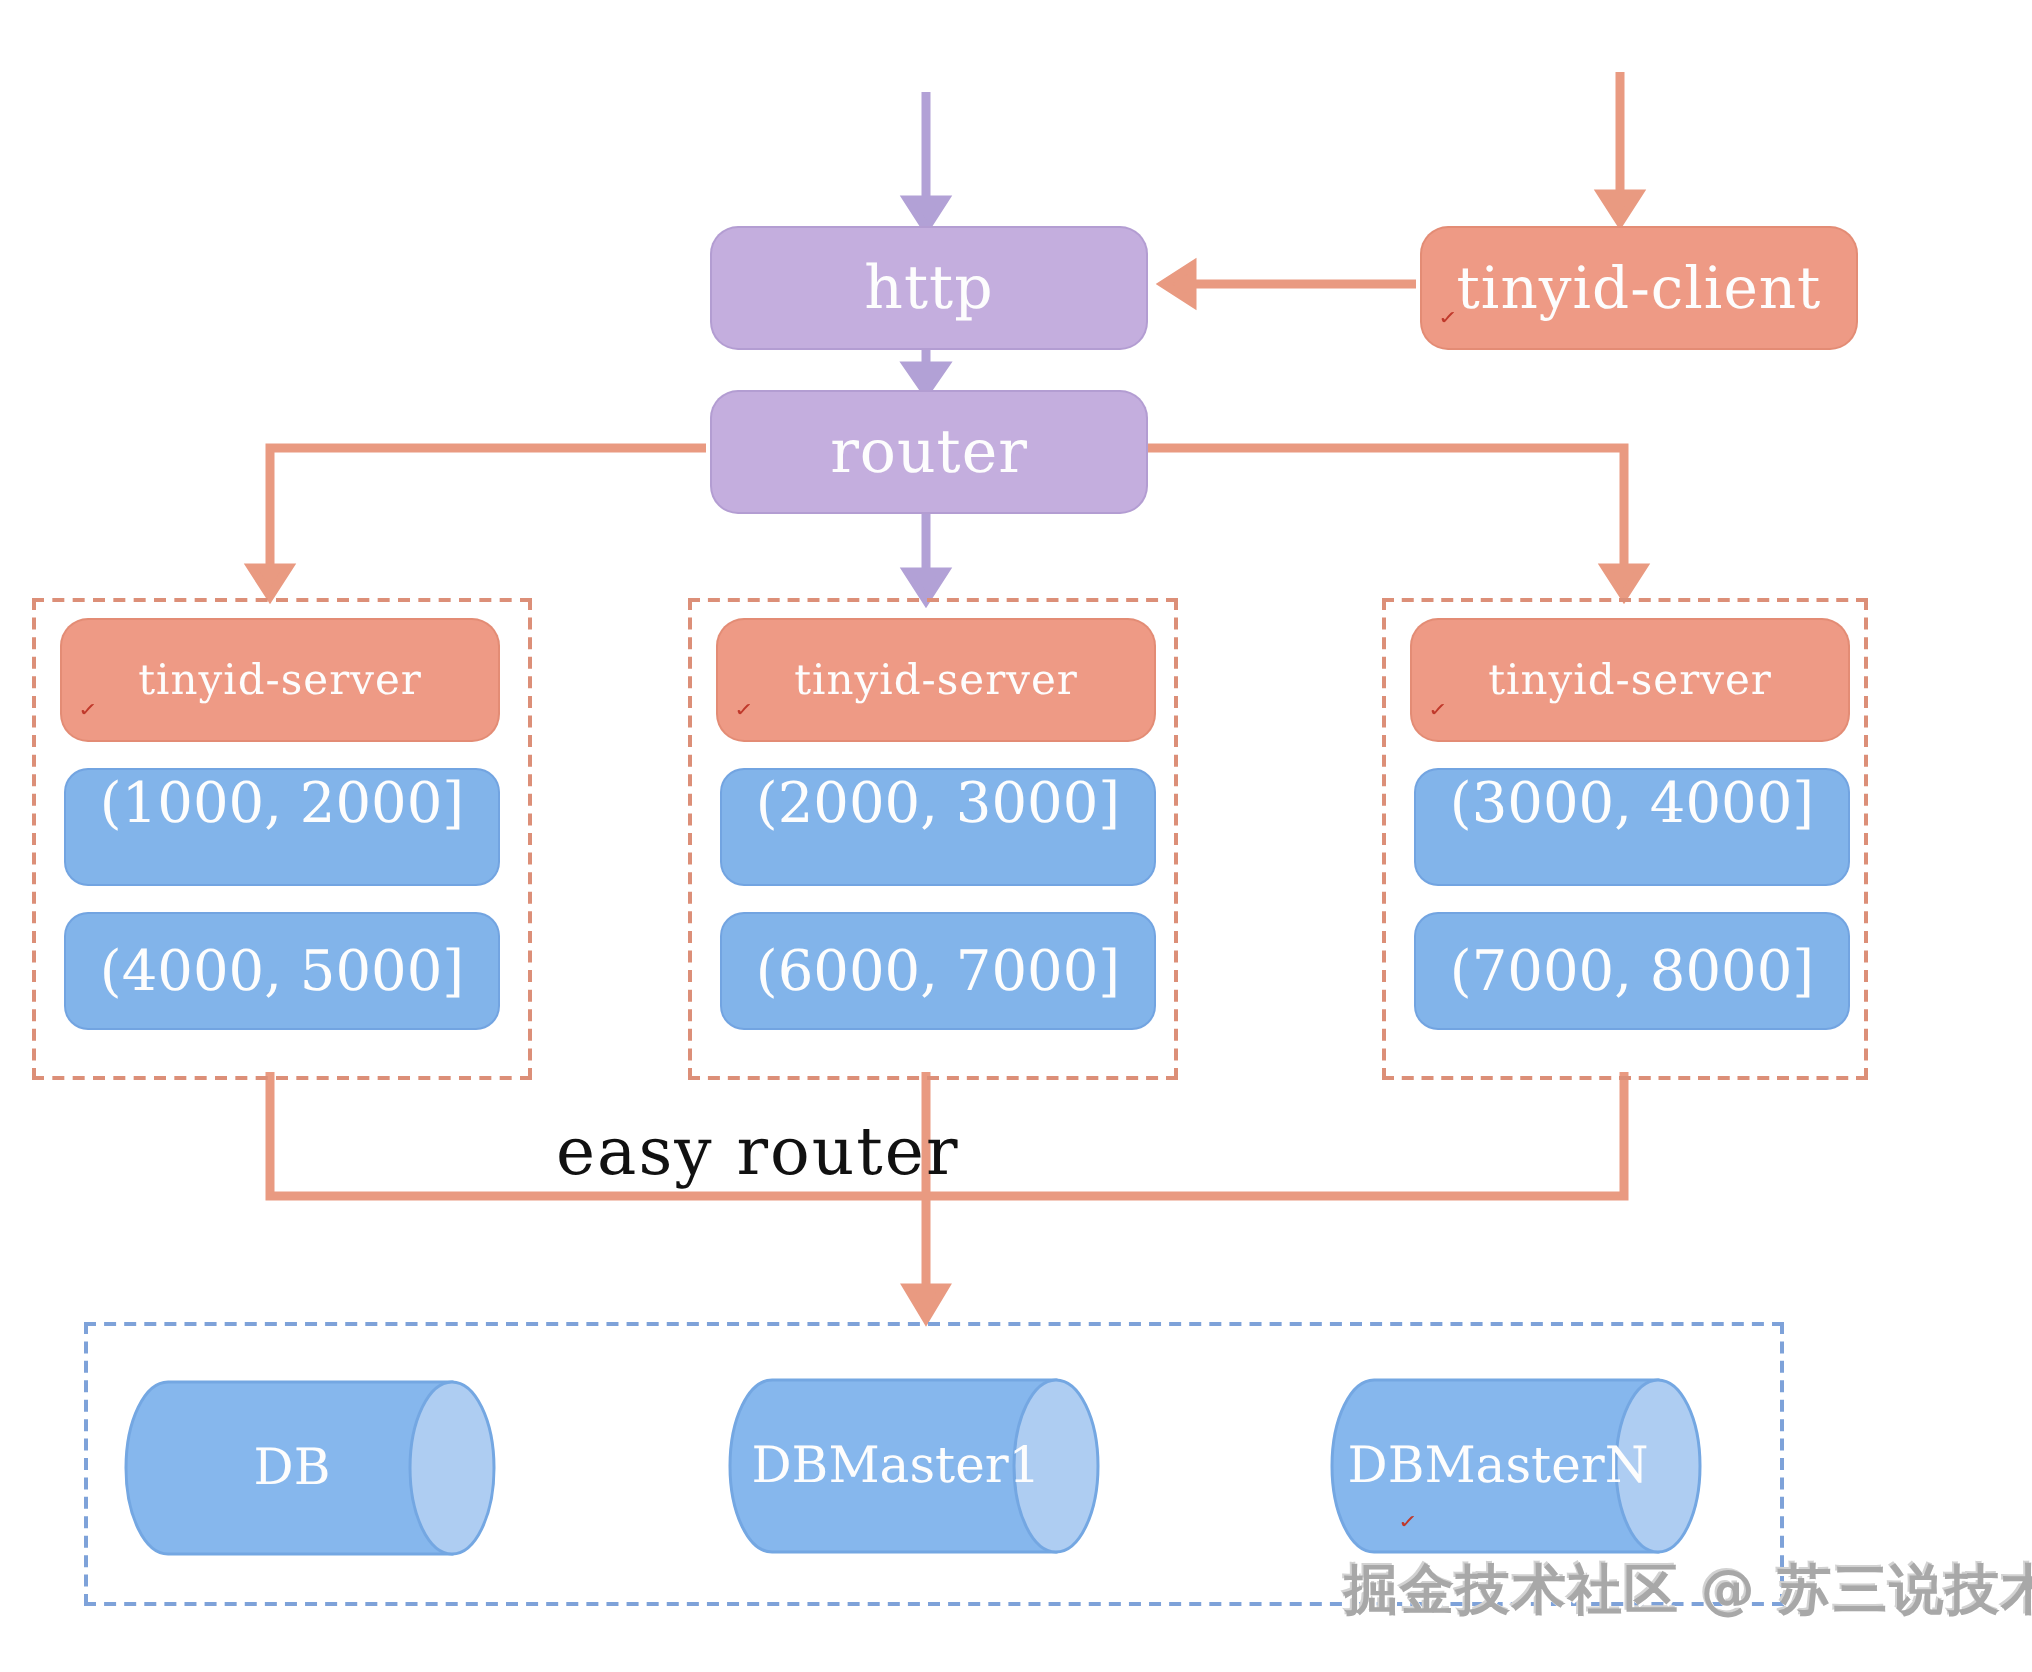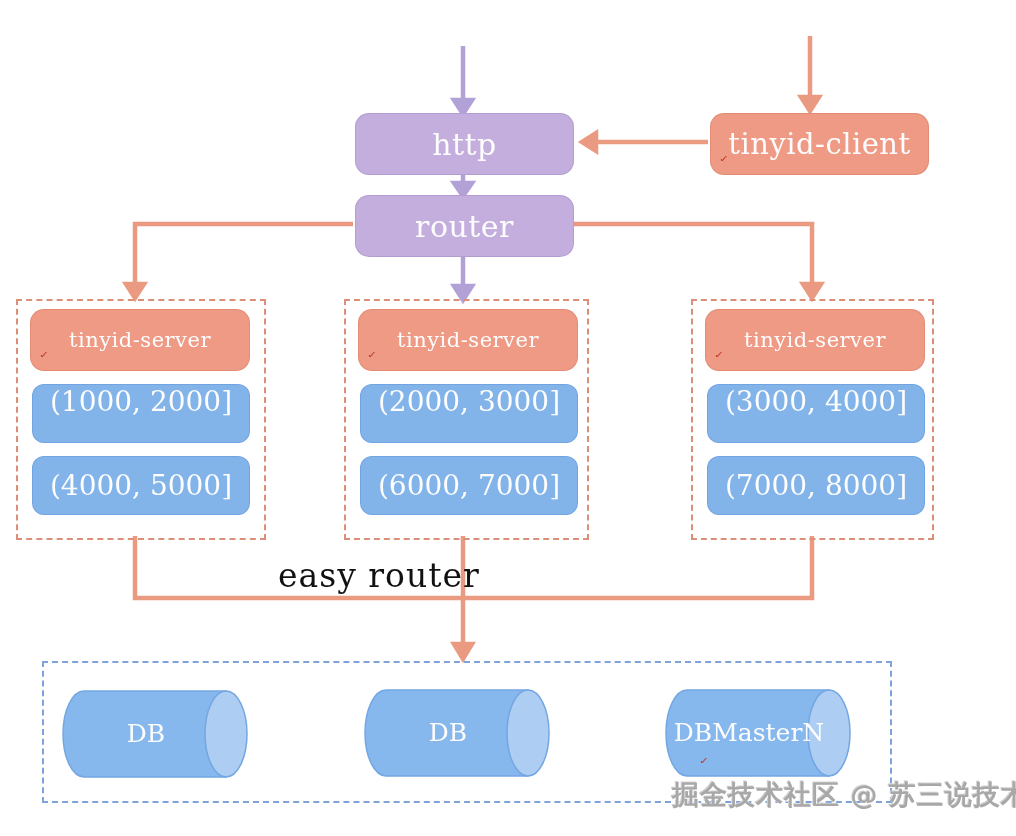--- a/index.html
+++ b/index.html
@@ -148,20 +148,21 @@
       </div>
     </div>
 
     <div class="cyl" style="left:320px;top:26px;">
       <svg width="188" height="88" viewBox="0 0 188 88">
         <path d="M 22 1 L 164 1 L 164 87 L 22 87 A 21 43 0 0 1 22 1 Z" fill="#86b7ed" stroke="#74a7e2" stroke-width="1.5"></path>
         <ellipse cx="164" cy="44" rx="21" ry="43" fill="#aecdf2" stroke="#74a7e2" stroke-width="1.5"></ellipse>
       </svg>
       <div class="labels">
         <span>DB</span>
+        <span>Master1</span>
       </div>
     </div>
 
     <div class="cyl" style="left:621px;top:26px;">
       <svg width="188" height="88" viewBox="0 0 188 88">
         <path d="M 22 1 L 164 1 L 164 87 L 22 87 A 21 43 0 0 1 22 1 Z" fill="#86b7ed" stroke="#74a7e2" stroke-width="1.5"></path>
         <ellipse cx="164" cy="44" rx="21" ry="43" fill="#aecdf2" stroke="#74a7e2" stroke-width="1.5"></ellipse>
       </svg>
       <div class="labels">
         <span>DB</span>

